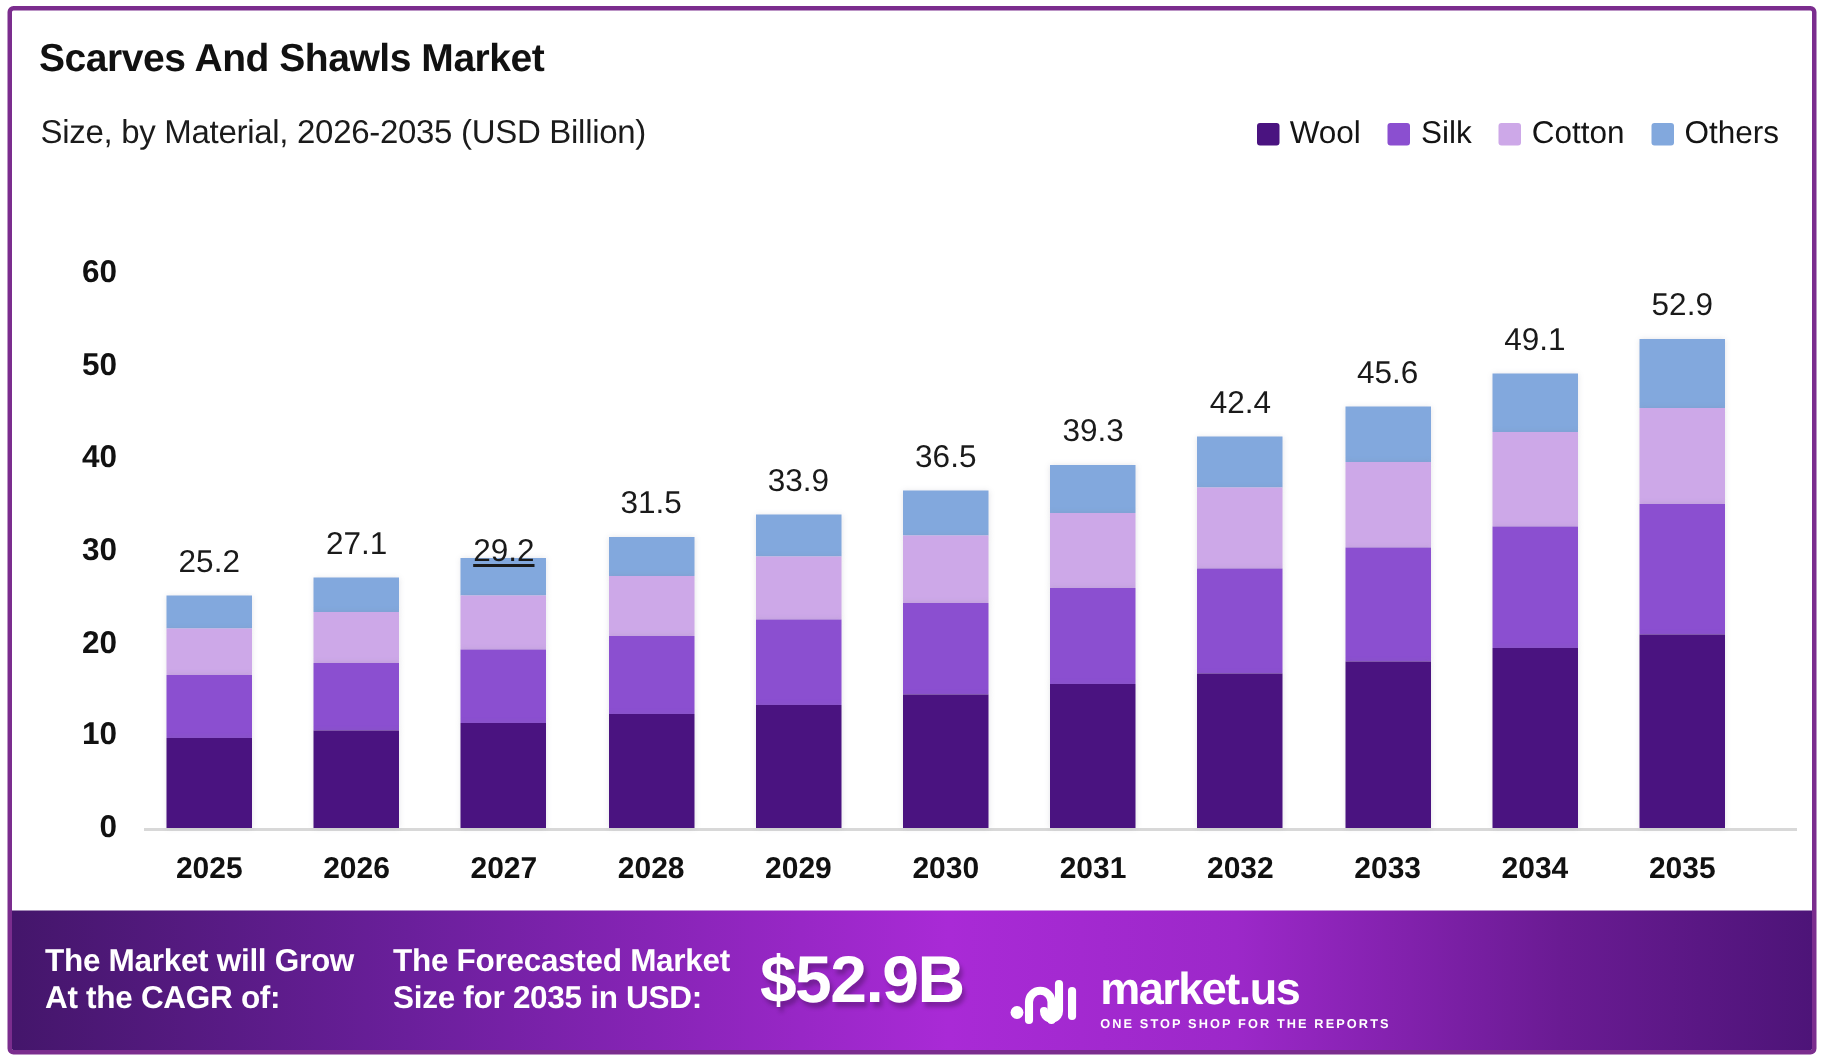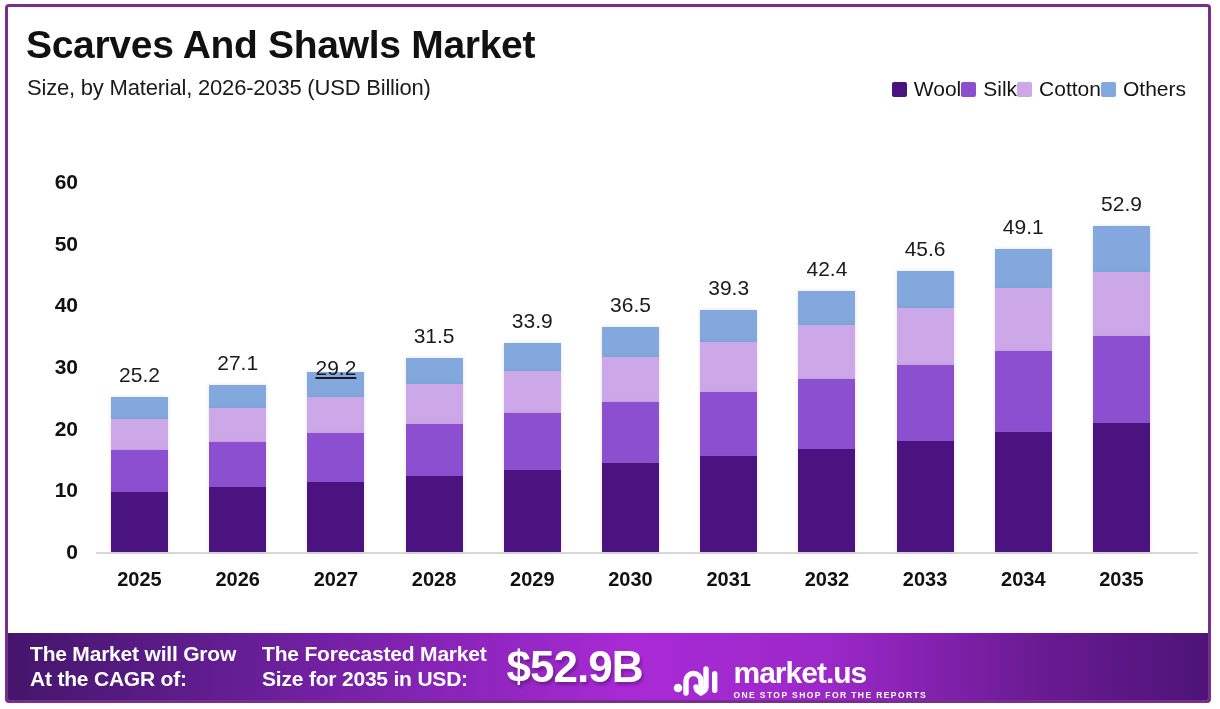--- a/index.html
+++ b/index.html
@@ -10,31 +10,31 @@
   }
   .frame{
     position:absolute;left:5px;top:4px;width:1206px;height:699px;
     border:3px solid #7b2d8e;border-radius:4px;
     background:#ffffff;box-sizing:border-box;overflow:hidden;
   }
   
   .header{position:absolute;left:0;top:0;width:100%;height:112px;}
   .title{
     position:absolute;left:18px;top:16px;
-    font-size:39px;font-weight:bold;color:#111111;letter-spacing:-0.3px;
+    font-size:26px;font-weight:bold;color:#111111;letter-spacing:-0.3px;
     white-space:nowrap;
   }
   .subtitle{
     position:absolute;left:19px;top:68px;
     font-size:22px;font-weight:400;color:#1b1b1b;letter-spacing:-0.2px;
     white-space:nowrap;
   }
   .legend{
     position:absolute;right:22px;top:70px;
-    display:flex;align-items:center;text-align:center;
+    display:flex;align-items:center;gap:18px;text-align:center;
   }
   .lg-item{display:flex;align-items:center;gap:7px;}
   .lg-swatch{width:15px;height:15px;border-radius:2px;display:inline-block;}
   .lg-label{font-size:21px;color:#141414;white-space:nowrap;}
   
   .plot{position:absolute;left:0;top:112px;width:100%;height:490px;}
   .ytick{
     position:absolute;left:0;width:70px;text-align:right;
     font-size:21px;font-weight:bold;color:#111111;
     transform:translateY(-50%);
@@ -50,21 +50,21 @@
   .bar-total{
     position:absolute;left:50%;transform:translateX(-50%);
     font-size:21px;color:#1a1a1a;white-space:nowrap;
   }
   .xlabel{
     position:absolute;bottom:18px;width:57px;text-align:center;
     font-size:20px;font-weight:bold;color:#111111;
   }
   
   .footer{
-    position:absolute;left:0;bottom:0;width:100%;height:67px;
+    position:absolute;left:0;bottom:0;width:100%;height:93px;
     background:linear-gradient(90deg,#44166b 0%,#6a1f9b 22%,#a92ad6 52%,#9c28c9 68%,#6a1b93 86%,#4d1478 100%);
     display:flex;align-items:center;
   }
   .f-text{
     color:#ffffff;font-size:21px;font-weight:bold;line-height:1.18;
     letter-spacing:-0.2px;white-space:nowrap;
   }
   .f-big{
     color:#ffffff;font-size:44px;font-weight:bold;letter-spacing:-1px;
     text-shadow:2px 3px 3px rgba(0,0,0,.25);white-space:nowrap;

